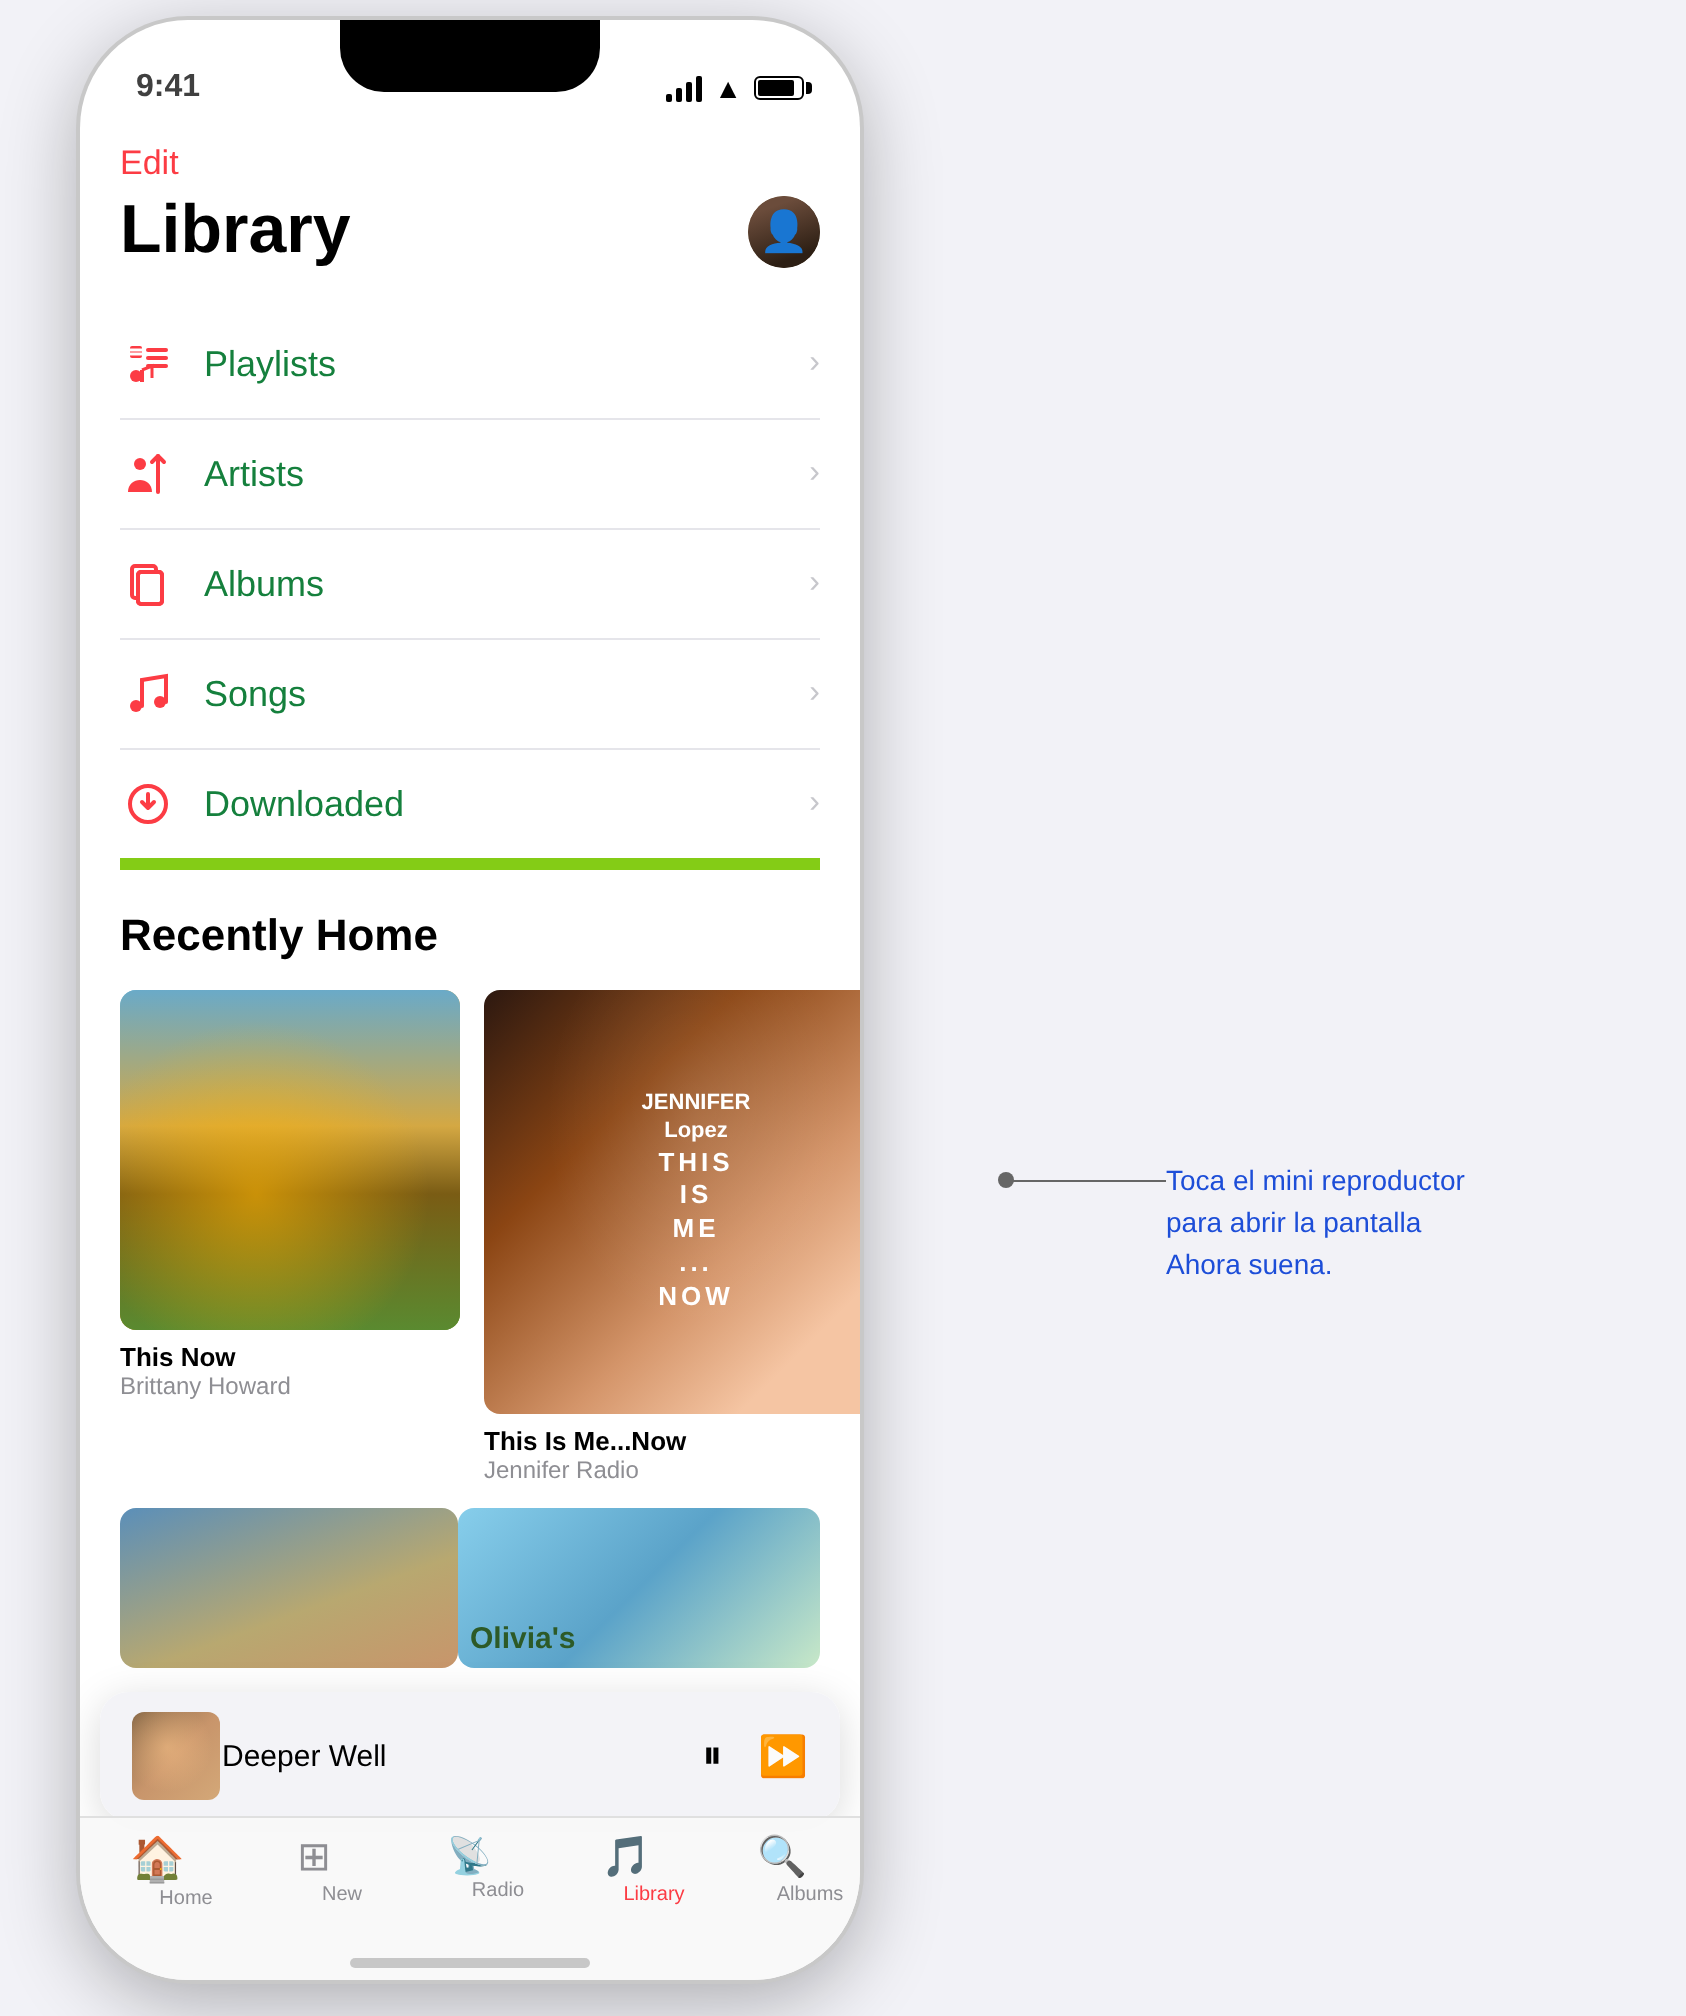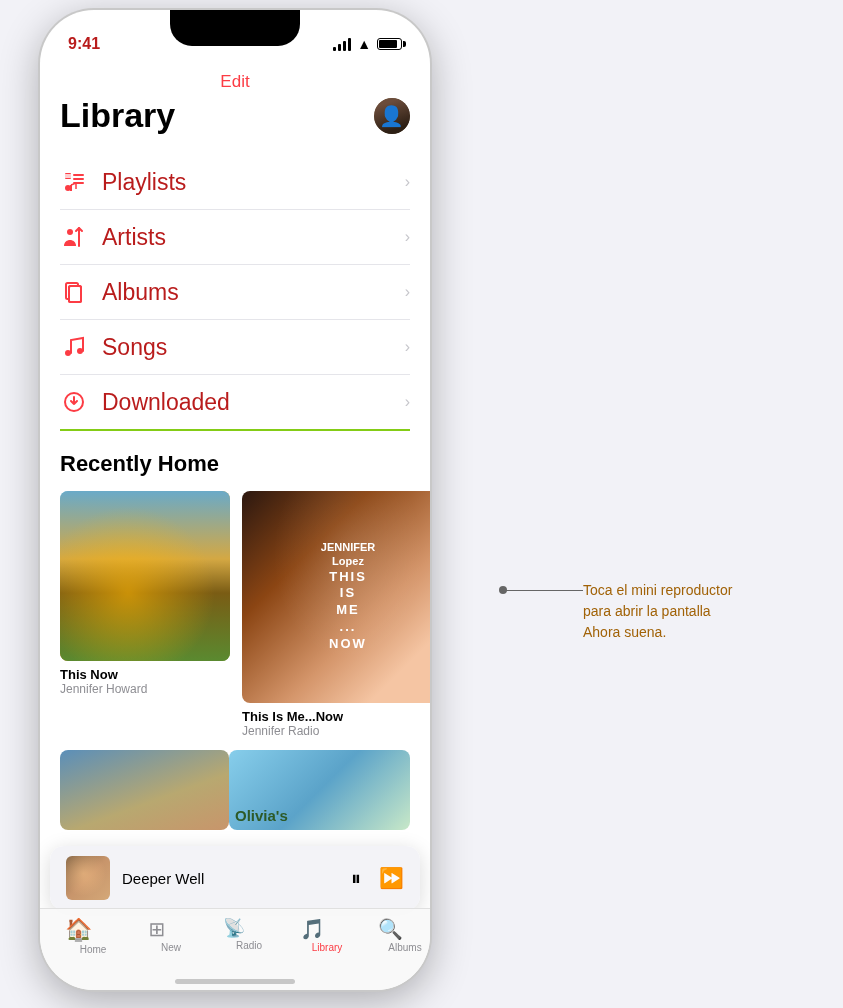--- a/index.html
+++ b/index.html
@@ -30,21 +30,21 @@
       display: flex;
       justify-content: space-between;
       align-items: center;
       padding: 14px 28px 0 28px;
       height: 54px;
       position: relative;
     }
     .status-time {
       font-size: 16px;
       font-weight: 600;
-      color: #b91c1c;
+      color: #404040;
     }
     .status-icons {
       display: flex;
       align-items: center;
       gap: 6px;
     }
     .signal-bars {
       display: flex;
       align-items: flex-end;
       gap: 2px;
@@ -102,21 +102,21 @@
 
     
     .content {
       padding: 0 20px;
       overflow: hidden;
     }
 
     
     .header {
       display: flex;
-      justify-content: center;
+      justify-content: flex-start;
       padding: 8px 0 4px;
     }
     .edit-btn {
       color: #fc3c44;
       font-size: 17px;
       font-weight: 400;
     }
 
     .page-header {
       display: flex;
@@ -160,40 +160,40 @@
       list-style: none;
     }
     .menu-item {
       display: flex;
       align-items: center;
       padding: 13px 0;
       border-bottom: 1px solid #e5e5ea;
       cursor: pointer;
     }
     .menu-item:last-child {
-      border-bottom: 2px solid #84cc16;
+      border-bottom: 6px solid #84cc16;
     }
     .menu-icon {
       width: 28px;
       height: 28px;
       display: flex;
       align-items: center;
       justify-content: center;
       margin-right: 14px;
       flex-shrink: 0;
     }
     .menu-icon svg {
       width: 24px;
       height: 24px;
     }
     .menu-label {
       flex: 1;
-      font-size: 23px;
+      font-size: 18px;
       font-weight: 400;
-      color: #b91c1c;
+      color: #15803d;
     }
     .menu-chevron {
       color: #c7c7cc;
       font-size: 16px;
       font-weight: 300;
     }
 
     
     .section-title {
       font-size: 22px;
@@ -305,21 +305,21 @@
       left: 10px;
       right: 10px;
       height: 64px;
       background: rgba(242, 242, 247, 0.95);
       backdrop-filter: blur(20px);
       border-radius: 14px;
       box-shadow: 0 4px 20px rgba(0,0,0,0.15);
       display: flex;
       align-items: center;
       padding: 0 16px;
-      gap: 12px;
+      gap: 1px;
     }
     .mini-player-thumb {
       width: 44px;
       height: 44px;
       border-radius: 6px;
       background: linear-gradient(135deg, #8B6B4A 0%, #c8956b 50%, #d4a878 100%);
       flex-shrink: 0;
       overflow: hidden;
       position: relative;
     }
@@ -398,21 +398,21 @@
 
     
     .annotation {
       position: absolute;
       right: 30px;
       top: 580px;
       width: 230px;
     }
     .annotation-text {
       font-size: 14px;
-      color: #a16207;
+      color: #1d4ed8;
       line-height: 1.5;
     }
     .annotation-line {
       position: absolute;
       left: -80px;
       top: 10px;
       width: 80px;
       height: 1px;
       background: #666;
     }
@@ -531,21 +531,21 @@
       </li>
     </ul>
 
     <h2 class="section-title">Recently Home</h2>
 
     <div class="albums-grid">
 
       <div class="album-item">
         <div class="album-cover album-cover-1" style="height: 170px;"></div>
         <div class="album-name">This Now</div>
-        <div class="album-artist">Jennifer Howard</div>
+        <div class="album-artist">Brittany Howard</div>
       </div>
 
       <div class="album-item">
         <div class="album-cover album-cover-2" style="height: 212px;">
           <div class="album-cover-2-text">
             JENNIFER<br>Lopez<br><span style="font-size:13px; font-weight:800; letter-spacing:2px;">THIS<br>IS<br>ME<br>...<br>NOW</span>
           </div>
         </div>
         <div class="album-name">This Is Me...Now</div>
         <div class="album-artist">Jennifer Radio</div>

